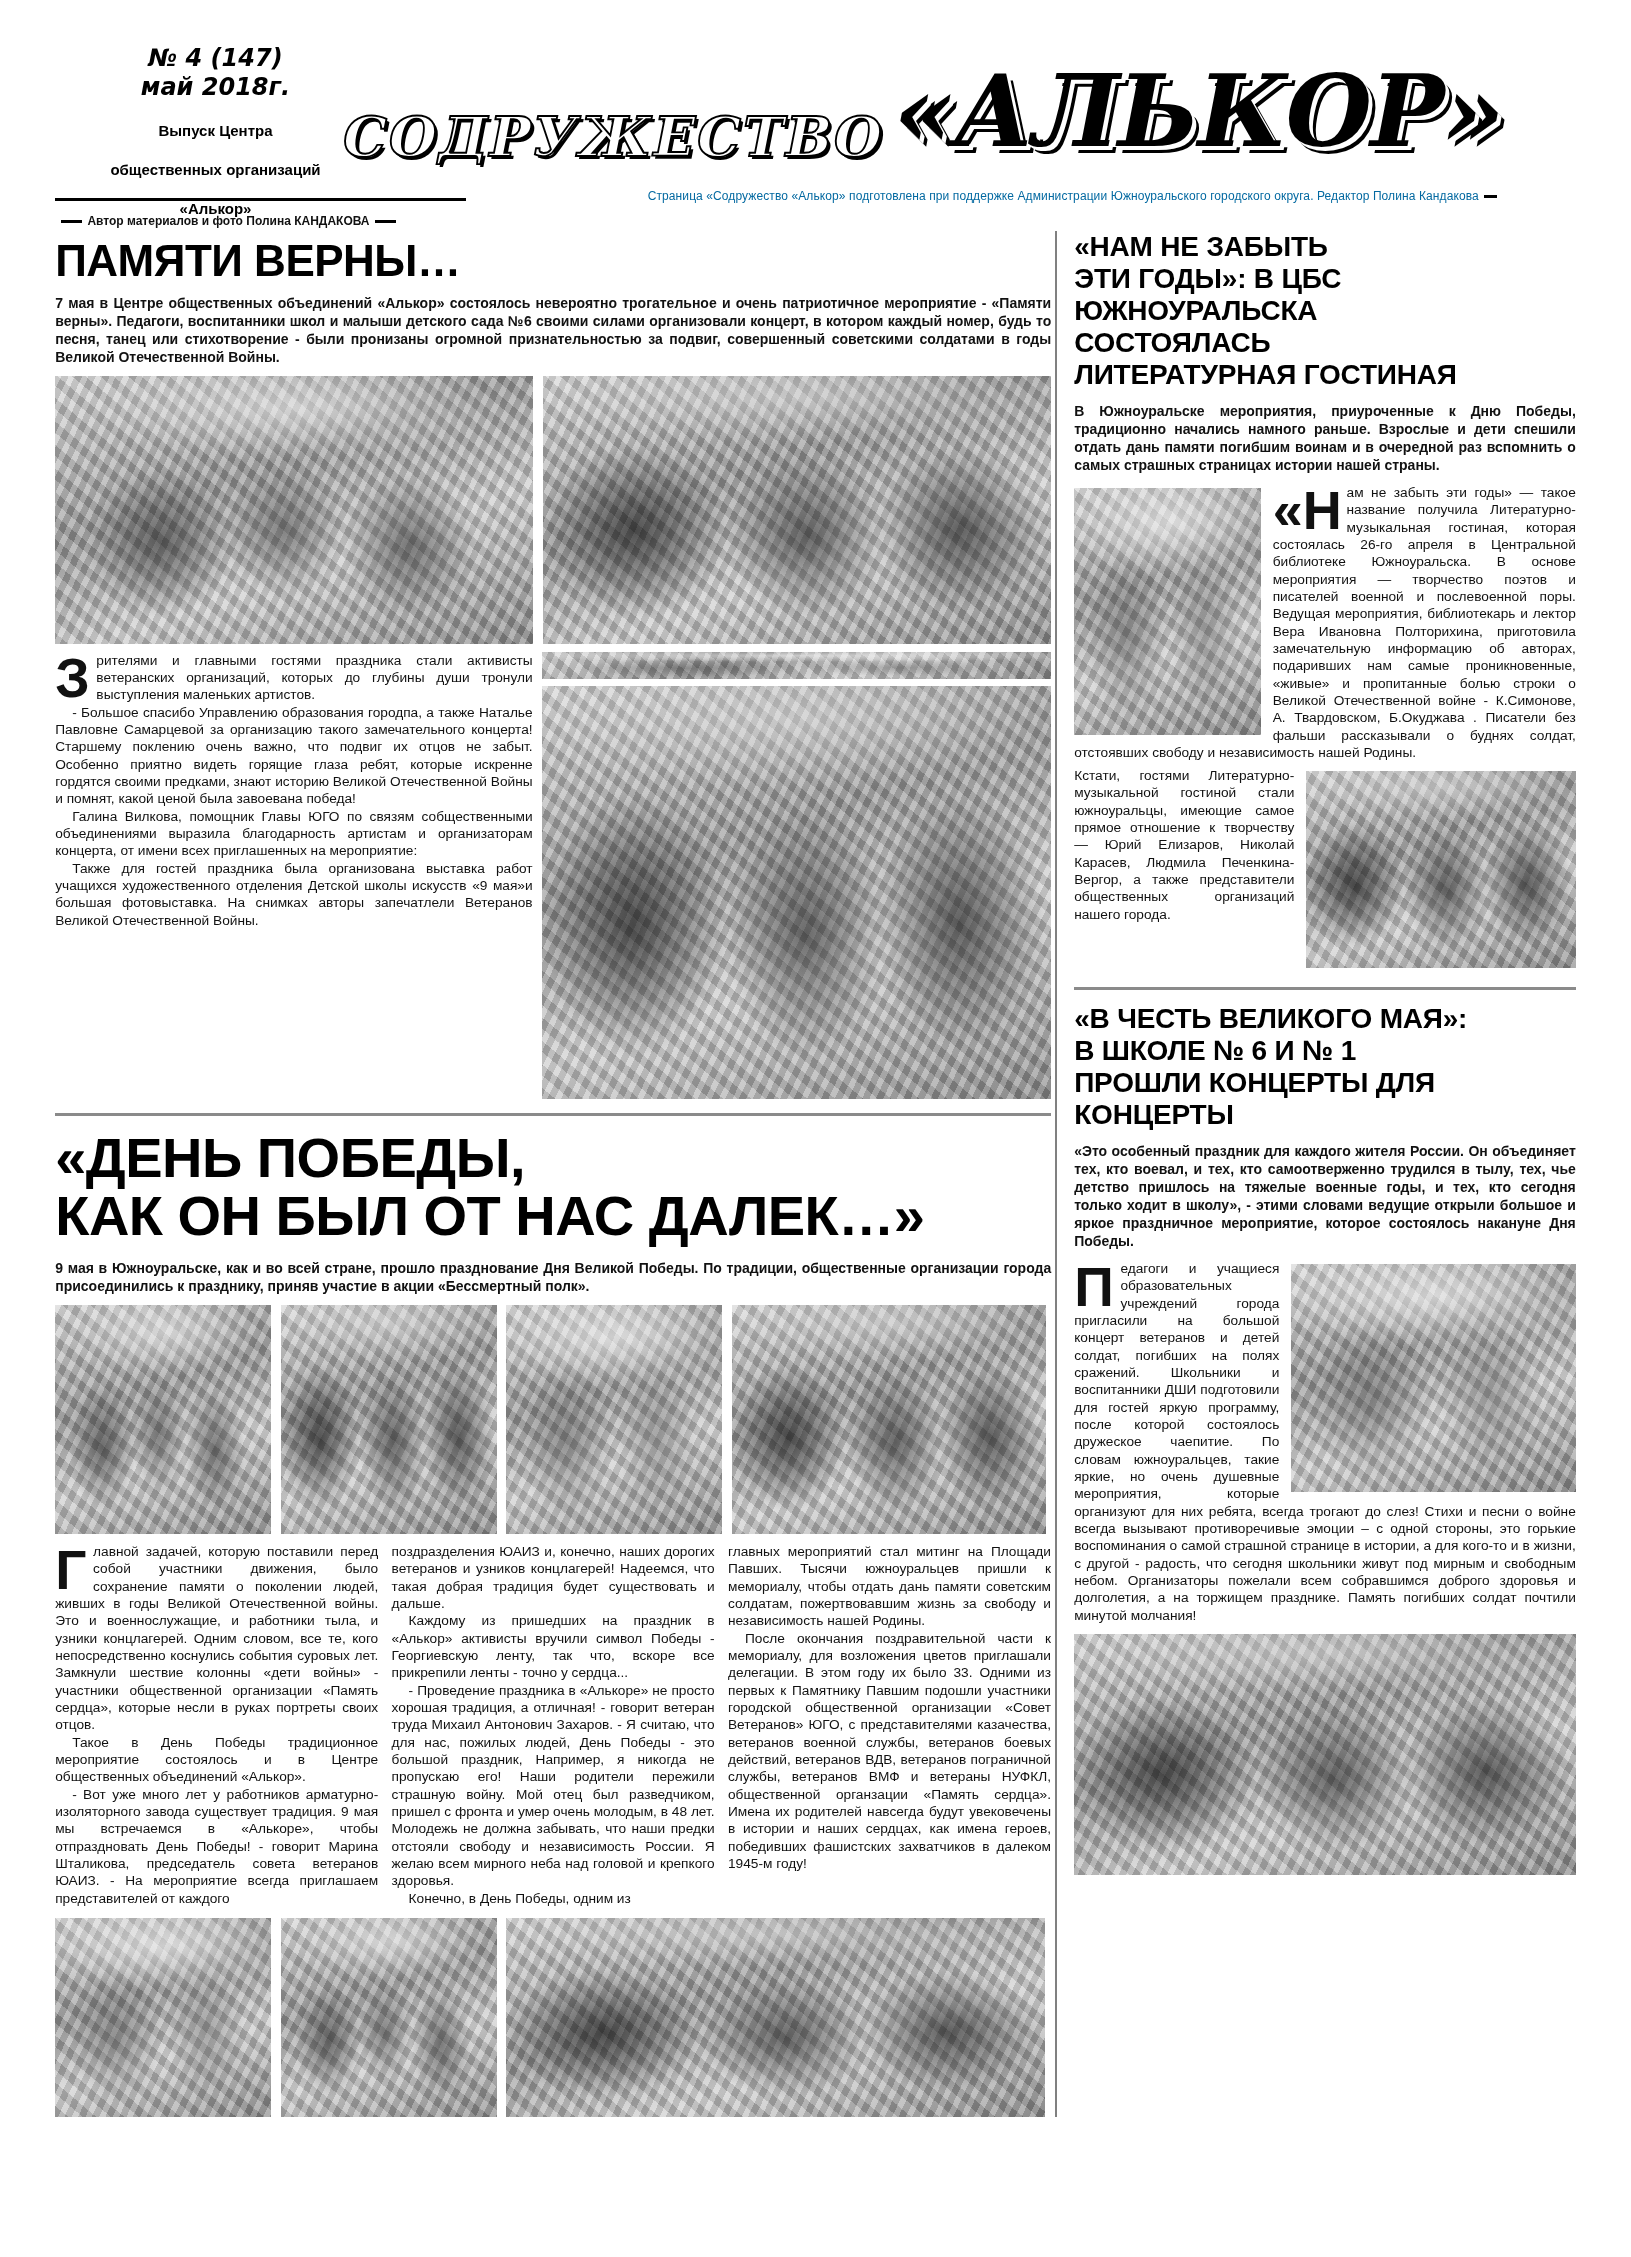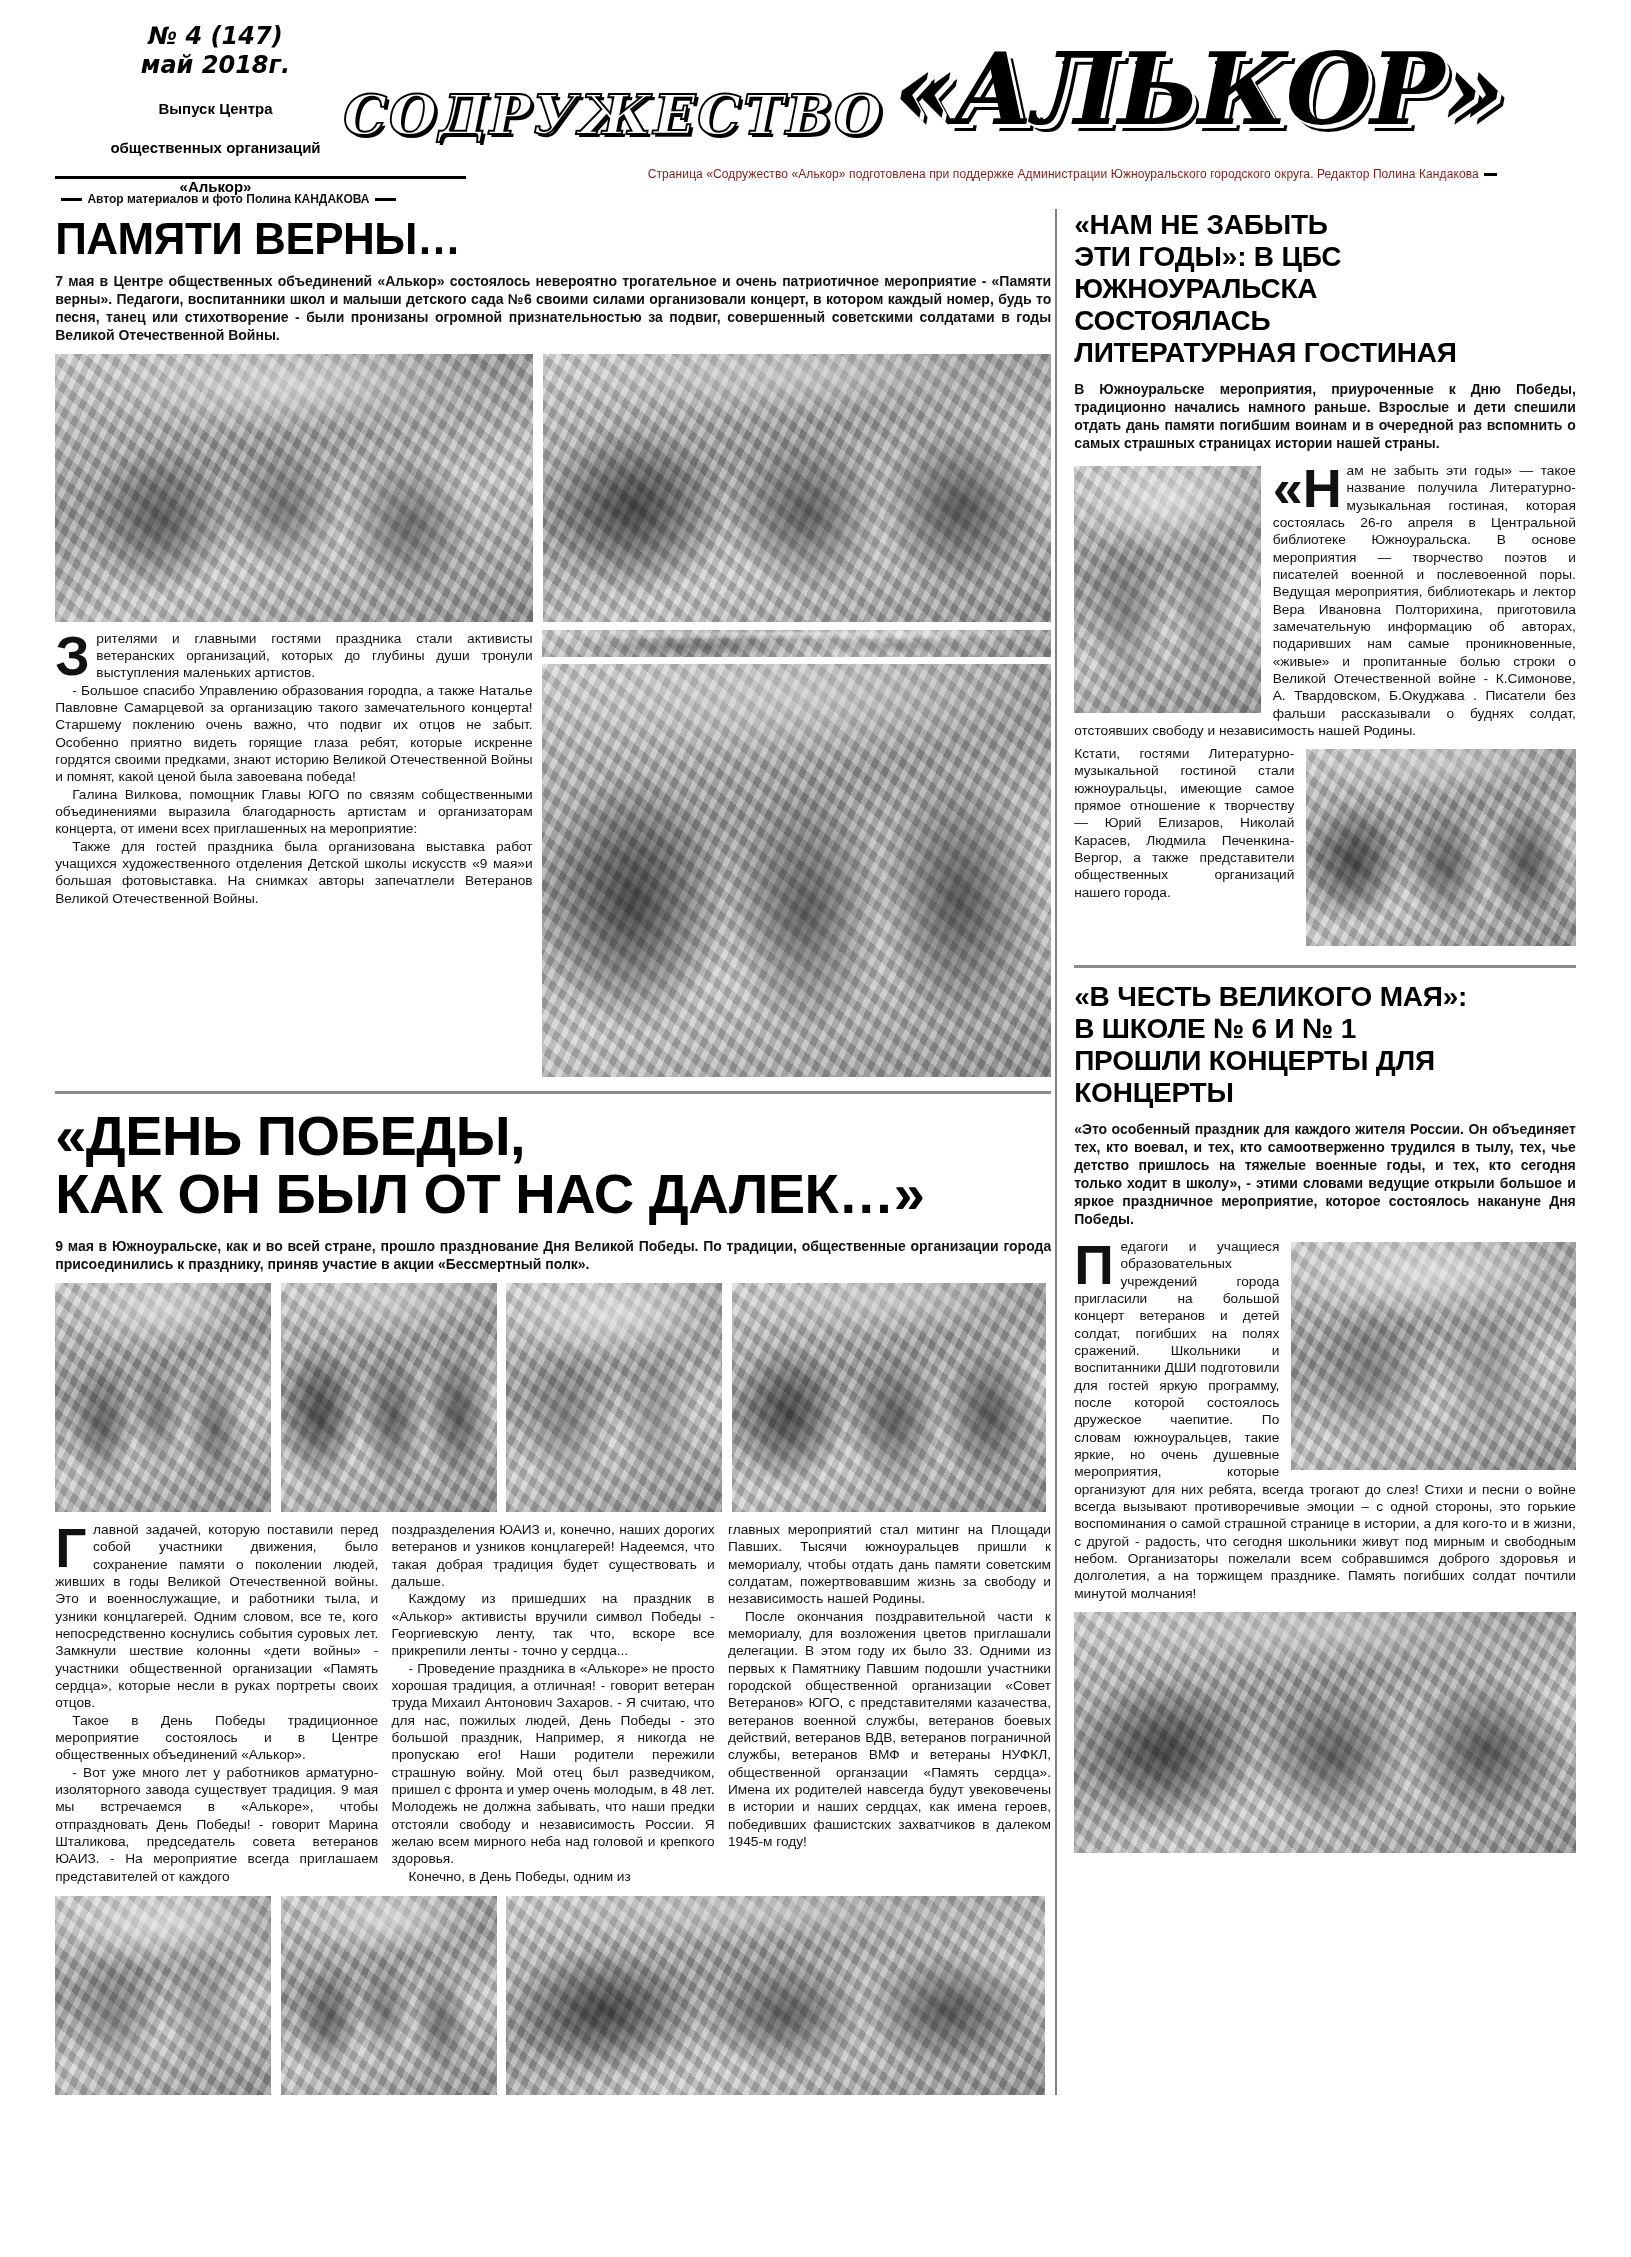--- a/index.html
+++ b/index.html
@@ -5,21 +5,21 @@
   * { box-sizing: border-box; }
   html, body { margin:0; padding:0; }
   body {
     width:1632px; height:2258px;
     background:#ffffff;
     font-family:"Liberation Sans", sans-serif;
     color:#111;
     position:relative;
     overflow:hidden;
   }
-  .page { width:1552px; height:2258px; padding:16px 55px 19px 55px; position:relative; }
+  .page { width:1552px; height:2258px; padding:38px 55px 19px 55px; position:relative; }
 
   
   .masthead { position:relative; height:153px; }
   .mast-left { position:absolute; left:17px; top:5.7px; width:287px; text-align:center; }
   .issue-no {
     font-family:"DejaVu Sans", sans-serif;
     font-style:italic; font-weight:bold;
     font-size:24px; line-height:1.22; color:#000;
   }
   .issue-sub {
@@ -53,21 +53,21 @@
     margin-left:9.6px;
   }
 
   
   .rule-row { position:relative; height:32.5px; margin-top:-5.7px; }
   .rule-row .hr-long {
     position:absolute; left:0; top:12.4px; width:411px; height:2.9px; background:#000;
   }
   .rule-row .credit-line {
     position:absolute; left:413px; top:3.8px; right:0;
-    font-size:12px; color:#7f1d1d; text-align:right; white-space:nowrap;
+    font-size:12px; color:#0369a1; text-align:right; white-space:nowrap;
     letter-spacing:0.1px;
   }
   .rule-row .credit-line::after {
     content:""; display:inline-block; width:13.4px; height:2.9px; background:#000;
     vertical-align:middle; margin-left:4.8px;
   }
   .byline-row { position:relative; height:23px; margin-top:-9.6px; }
   .byline-row .bl {
     position:absolute; left:0; top:5.7px; font-size:12px; font-weight:600; white-space:nowrap;
   }

